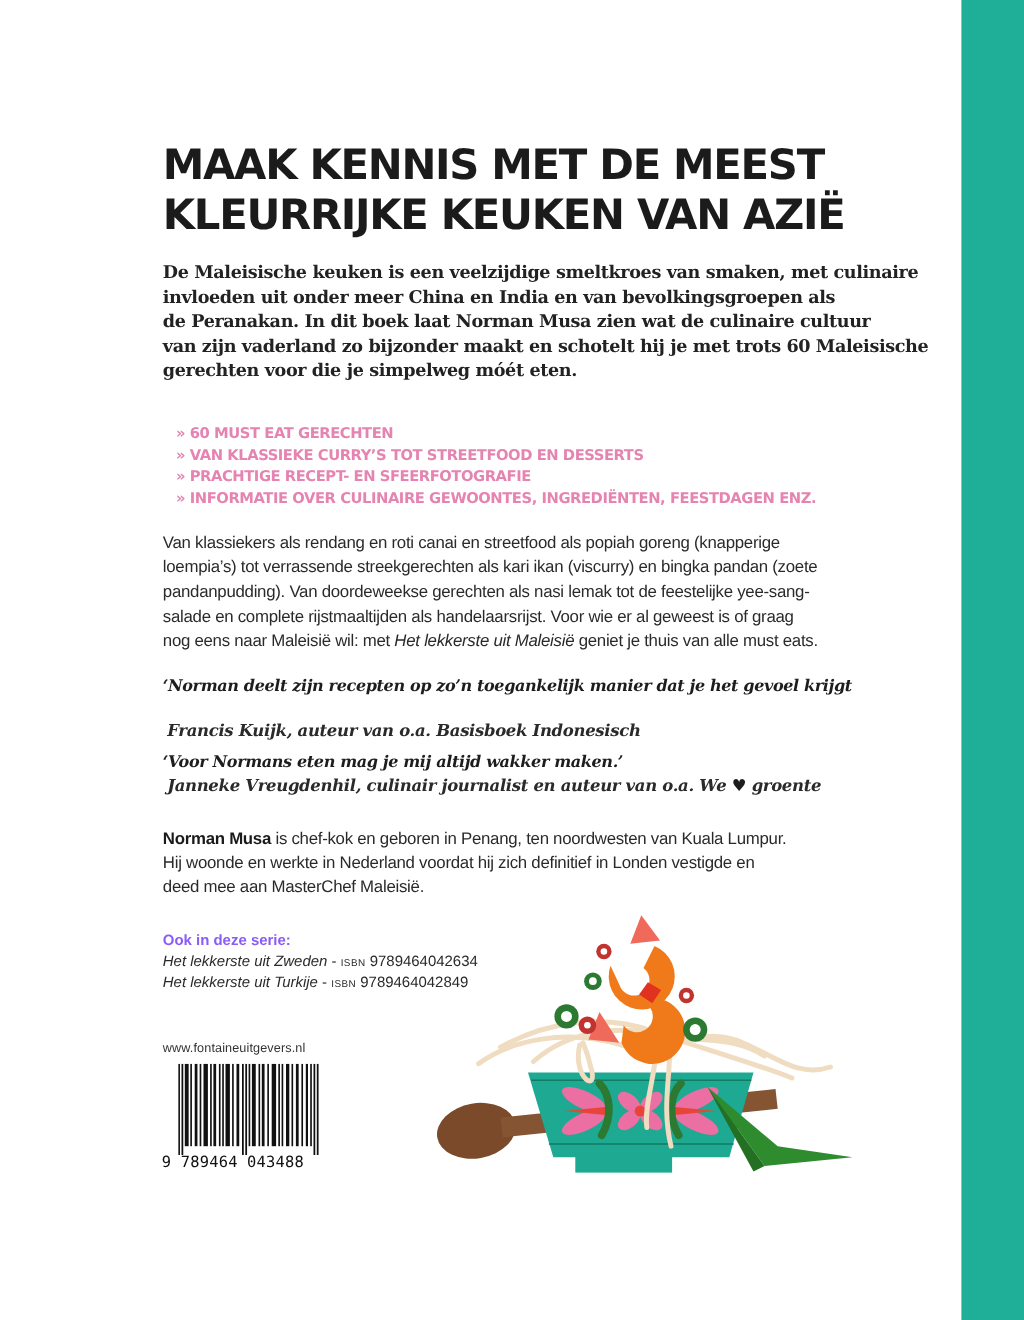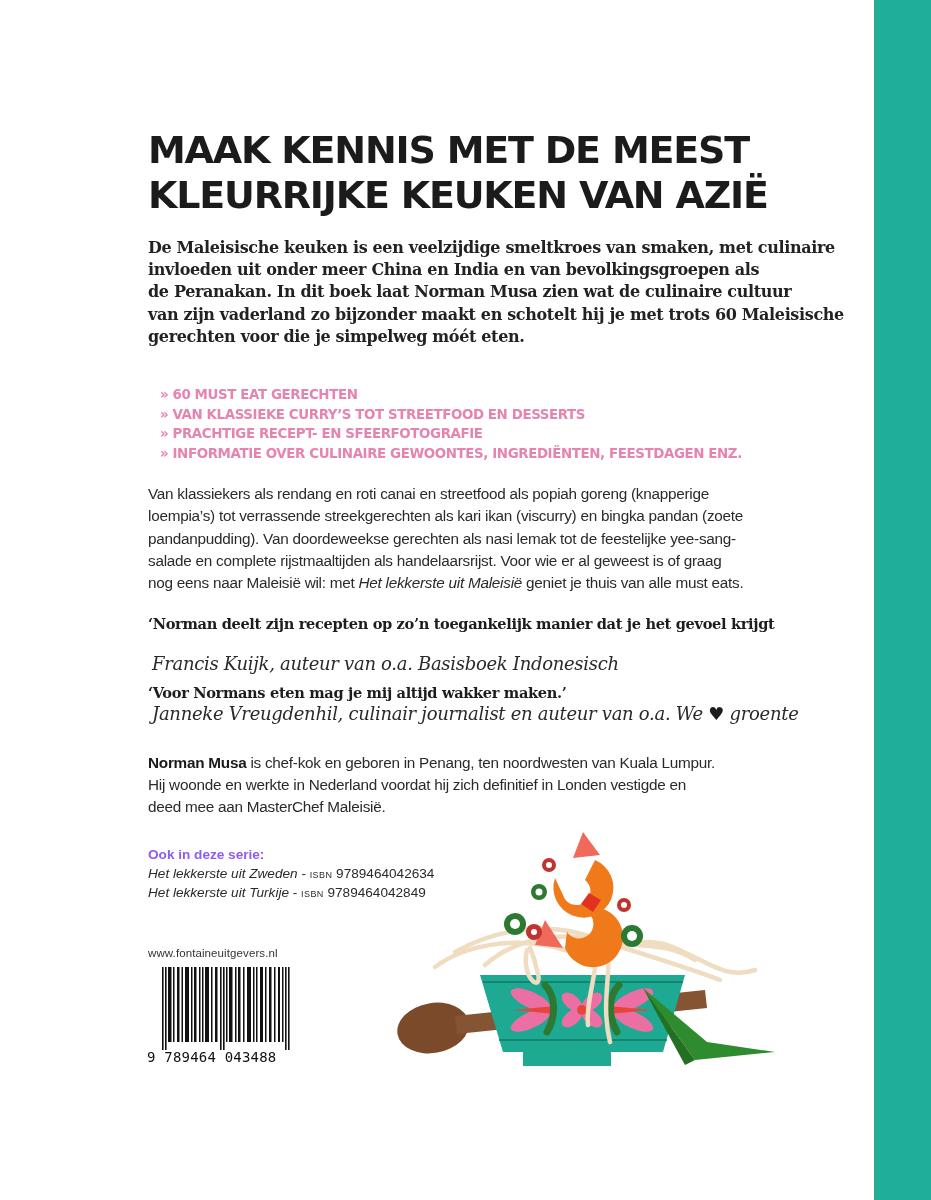--- a/index.html
+++ b/index.html
@@ -7,22 +7,22 @@
   .band { position:absolute; left:874px; top:0; width:57px; height:1200px; background:#1fae97; }
   .content { position:absolute; left:148px; top:0; width:720px; }
   .headline { position:absolute; left:0; top:128px; margin:0; font-family:"DejaVu Sans", sans-serif; font-weight:bold; font-size:38px; line-height:45px; letter-spacing:-1.2px; color:#1b1b1b; white-space:nowrap; }
   .intro { position:absolute; left:0; top:237px; width:600px; margin:0; font-family:"DejaVu Serif", serif; font-weight:bold; font-size:16px; line-height:22.2px; letter-spacing:-0.35px; color:#222; }
   .intro span { display:block; white-space:nowrap; }
   .bullets { position:absolute; left:0; top:373px; margin:12px; padding:0; list-style:none; font-family:"DejaVu Sans", sans-serif; font-weight:bold; font-size:13.4px; line-height:19.6px; letter-spacing:-0.4px; color:#e583b1; }
   .bullets li { white-space:nowrap; }
   .body2 { position:absolute; left:0; top:483px; width:620px; margin:0; font-family:"Liberation Sans", sans-serif; font-size:15.3px; line-height:22.3px; letter-spacing:-0.25px; color:#2a2a2a; }
   .body2 span.line { display:block; white-space:nowrap; }
   .quote { position:absolute; left:0; margin:0; font-family:"DejaVu Serif", serif; font-weight:bold; font-size:14.6px; line-height:22px; letter-spacing:-0.35px; color:#1d1d1d; }
-  .quote span.line { display:block; white-space:nowrap; }
-  .attrib { position:absolute; left:4px; margin:0; font-family:"DejaVu Serif", serif; font-style:italic; font-size:18px; line-height:16px; letter-spacing:-0.3px; color:#2a2a2a; white-space:nowrap; }
+  .quote span.line { display:block; white-space:nowrap;font-style:italic; }
+  .attrib { position:absolute; left:4px; margin:0; font-family:"DejaVu Serif", serif; font-style:italic; font-size:15px; line-height:16px; letter-spacing:-0.3px; color:#2a2a2a; white-space:nowrap;font-weight:bold; }
   .heart { color:#1d1d1d; font-style:normal; }
   .bio { position:absolute; left:0; top:752px; margin:0; font-family:"Liberation Sans", sans-serif; font-size:15.3px; line-height:22.2px; letter-spacing:-0.25px; color:#2a2a2a; }
   .bio span.line { display:block; white-space:nowrap; }
   .bio b { font-weight:bold; color:#1a1a1a; }
   .series { position:absolute; left:0; top:846px; font-family:"Liberation Sans", sans-serif; font-size:13.6px; line-height:18.7px; color:#2a2a2a; }
   .series .title { font-weight:bold; color:#8b5cf6; }
   .series .row { white-space:nowrap; }
   .series i { font-style:italic; }
   .series .isbn-label { font-size:9px; letter-spacing:0.4px; }
   .url { position:absolute; left:0; top:947px; font-family:"Liberation Sans", sans-serif; font-size:11.5px; color:#333; letter-spacing:0.1px; }

